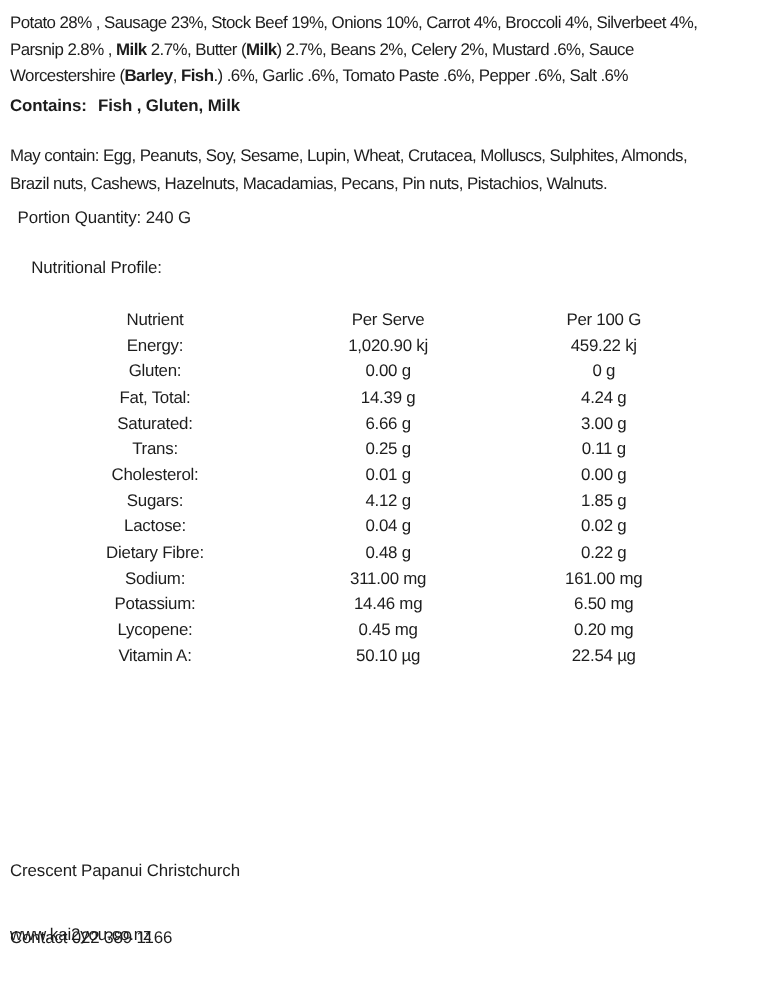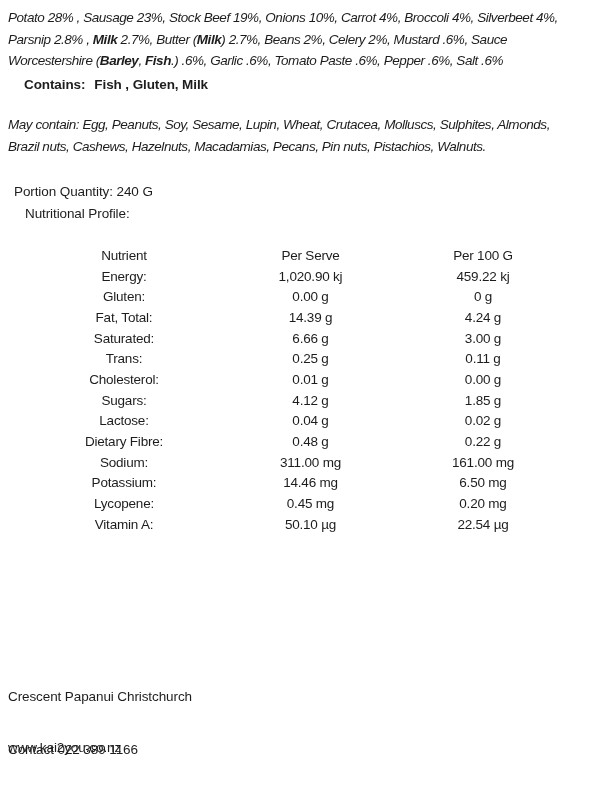--- a/index.html
+++ b/index.html
@@ -14,27 +14,26 @@
     position: relative;
     overflow: hidden;
   }
   .abs { position: absolute; }
   .para {
     left: 8px;
     right: 8px;
     line-height: 21.5px;
     white-space: pre-wrap;
     letter-spacing: -0.45px;
-    font-style: italic;
   }
   #ingredients { top: 7px; }
-  #contains-line { top: 77px; left: 24px; font-weight: 700; }
+  #contains-line { top: 77px; left: 8px; font-weight: 700; }
   #contains-line .val { margin-left: 9px; white-space: pre; }
   #may-contain { top: 114px; }
-  #portion-line { top: 184px; left: 14px; }
+  #portion-line { top: 166px; left: 14px; }
   #profile-heading { top: 206px; left: 25px; }
   #nutrition-table {
     top: 245px;
     left: 30px;
     border-collapse: collapse;
   }
   #nutrition-table th, #nutrition-table td {
     font-weight: 400;
     text-align: center;
     vertical-align: middle;

